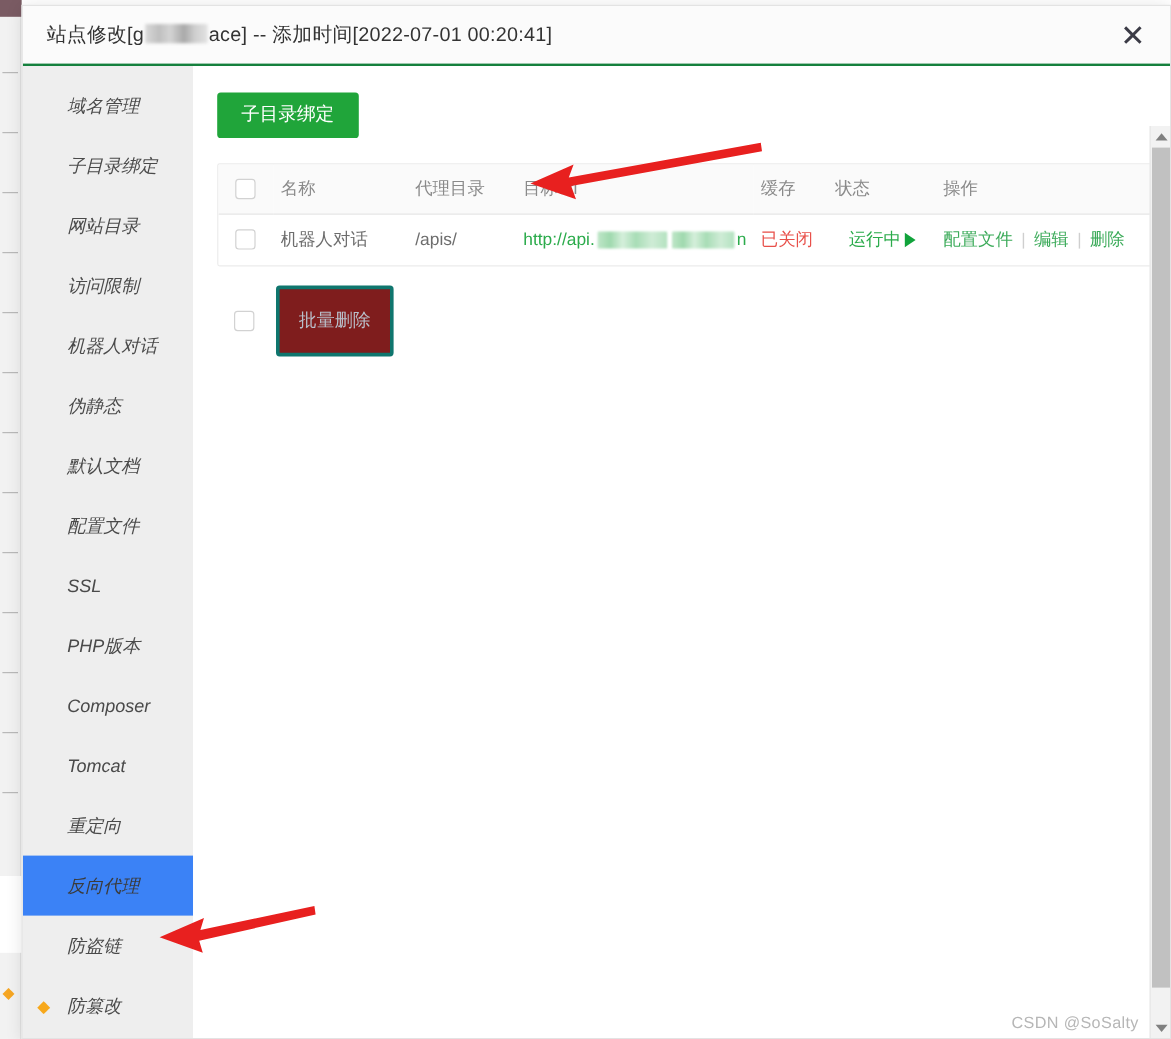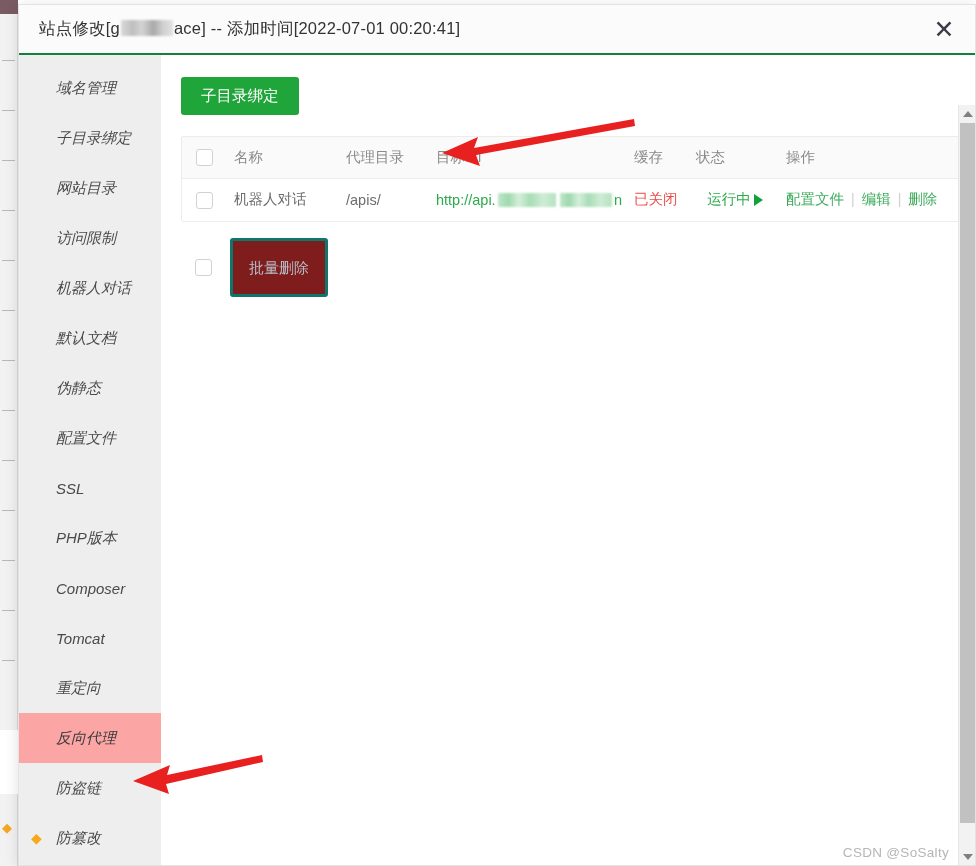--- a/index.html
+++ b/index.html
@@ -124,21 +124,21 @@
     align-items: center;
     padding-left: 37px;
     font-size: 15px;
     color: #4a4a4a;
     cursor: pointer;
     white-space: nowrap;
     position: relative;
     font-style: italic;
   }
   .side-item.active {
-    background: #fca5a5;
+    background: #3b82f6;
     color: #3b3b3b;
     align-items: center;
   }
   .side-item .side-gem {
     position: absolute;
     left: 12px;
     font-size: 14px;
     color: #f7a81b;
     line-height: 1;
   }
@@ -385,24 +385,24 @@
       <div class="side-item">
           <span>网站目录</span>
         </div>
       <div class="side-item">
           <span>访问限制</span>
         </div>
       <div class="side-item">
           <span>机器人对话</span>
         </div>
       <div class="side-item">
+          <span>伪静态</span>
+        </div>
+      <div class="side-item">
           <span>默认文档</span>
-        </div>
-      <div class="side-item">
-          <span>伪静态</span>
         </div>
       <div class="side-item">
           <span>配置文件</span>
         </div>
       <div class="side-item">
           <span>SSL</span>
         </div>
       <div class="side-item">
           <span>PHP版本</span>
         </div>

